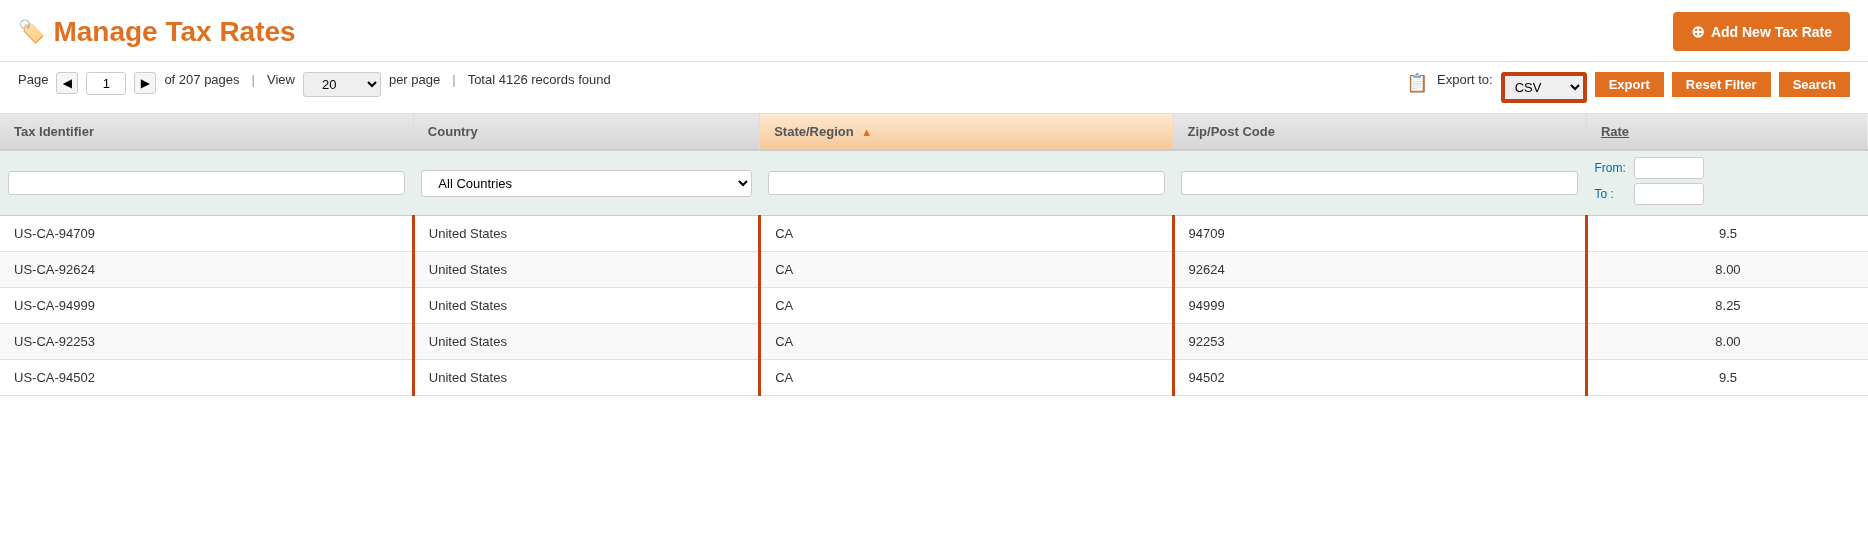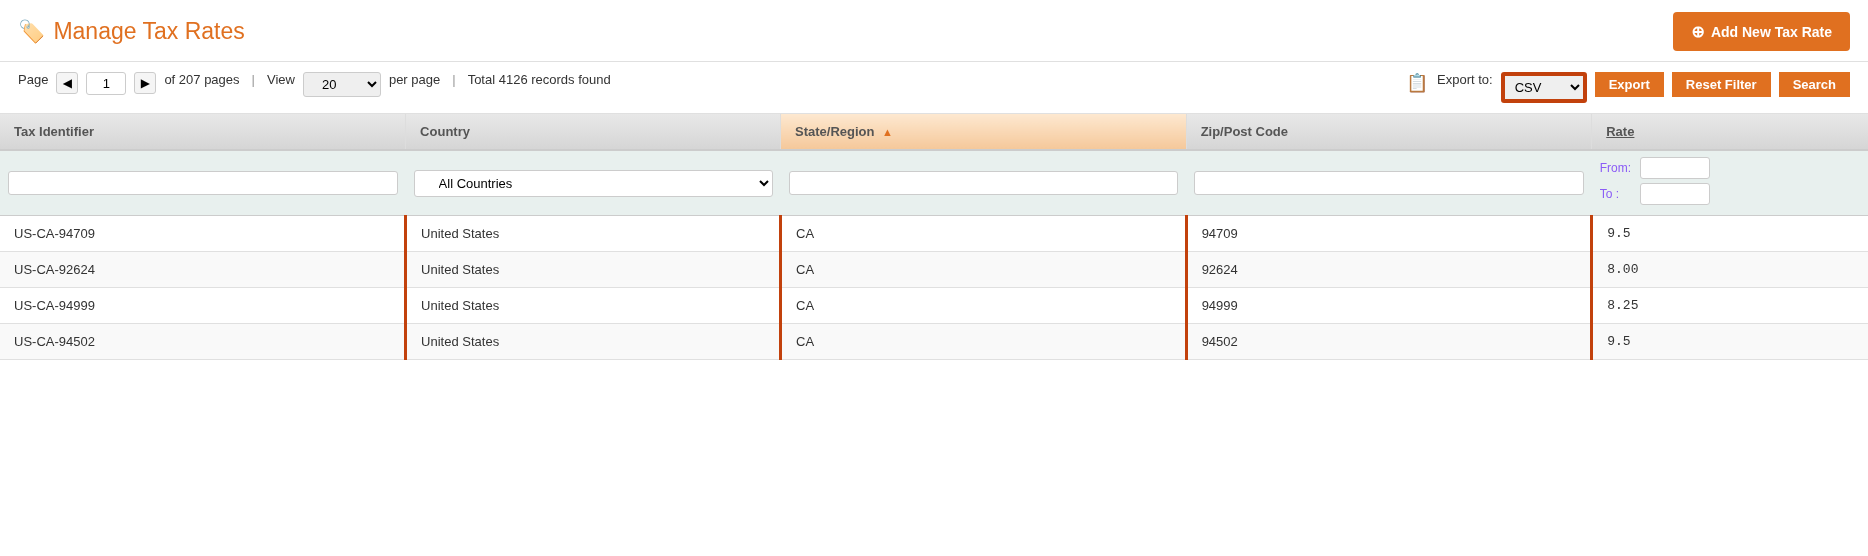--- a/index.html
+++ b/index.html
@@ -13,22 +13,22 @@
       border-bottom: 1px solid #e0e0e0;
     }
 
     .page-title-area {
       display: flex;
       align-items: center;
       gap: 8px;
     }
 
     .page-title {
-      font-size: 23px;
-      font-weight: normal;
+      font-size: 28px;
+      font-weight: bold;
       color: #e07020;
     }
 
     .add-btn {
       background: #e07020;
       color: #fff;
       border: none;
       border-radius: 4px;
       padding: 10px 18px;
       font-size: 14px;
@@ -162,40 +162,40 @@
       border-radius: 3px;
       padding: 4px 6px;
       font-size: 12px;
       background: #fff;
     }
 
     .country-select {
       width: 100%;
       border: 1px solid #ccc;
       border-radius: 3px;
-      padding: 4px 20px;
+      padding: 4px 12px;
       font-size: 13px;
       background: #fff;
       appearance: auto;
     }
 
     .rate-filter-cell {
       vertical-align: top;
     }
 
     .rate-filter-row {
       display: flex;
       align-items: center;
       gap: 6px;
       margin-bottom: 4px;
     }
 
     .rate-filter-row label {
       font-size: 12px;
-      color: #8b5cf6;
+      color: #0369a1;
       width: 34px;
       flex-shrink: 0;
     }
 
     .rate-input {
       width: 70px;
       border: 1px solid #ccc;
       border-radius: 3px;
       padding: 3px 5px;
       font-size: 12px;
@@ -211,23 +211,22 @@
     }
 
     tbody td {
       padding: 10px 14px;
       font-size: 13px;
       color: #333;
       border-right: 3px solid #c2410c;
     }
 
     tbody td:last-child {
-      text-align: left;
+      text-align: center;
       border-right: none;
-      font-family: Liberation Mono, monospace;
     }
 
     .tax-id-link {
       color: #333;
       text-decoration: none;
     }
   </style>
 </head>
 <body>
 
@@ -340,20 +339,27 @@
           <td>8.00</td>
         </tr>
         <tr>
           <td><a class="tax-id-link" href="#">US-CA-94999</a></td>
           <td>United States</td>
           <td>CA</td>
           <td>94999</td>
           <td>8.25</td>
         </tr>
         <tr>
+          <td><a class="tax-id-link" href="#">US-CA-92253</a></td>
+          <td>United States</td>
+          <td>CA</td>
+          <td>92253</td>
+          <td>8.00</td>
+        </tr>
+        <tr>
           <td><a class="tax-id-link" href="#">US-CA-94502</a></td>
           <td>United States</td>
           <td>CA</td>
           <td>94502</td>
           <td>9.5</td>
         </tr>
       </tbody>
   </table>
 </div>
 

